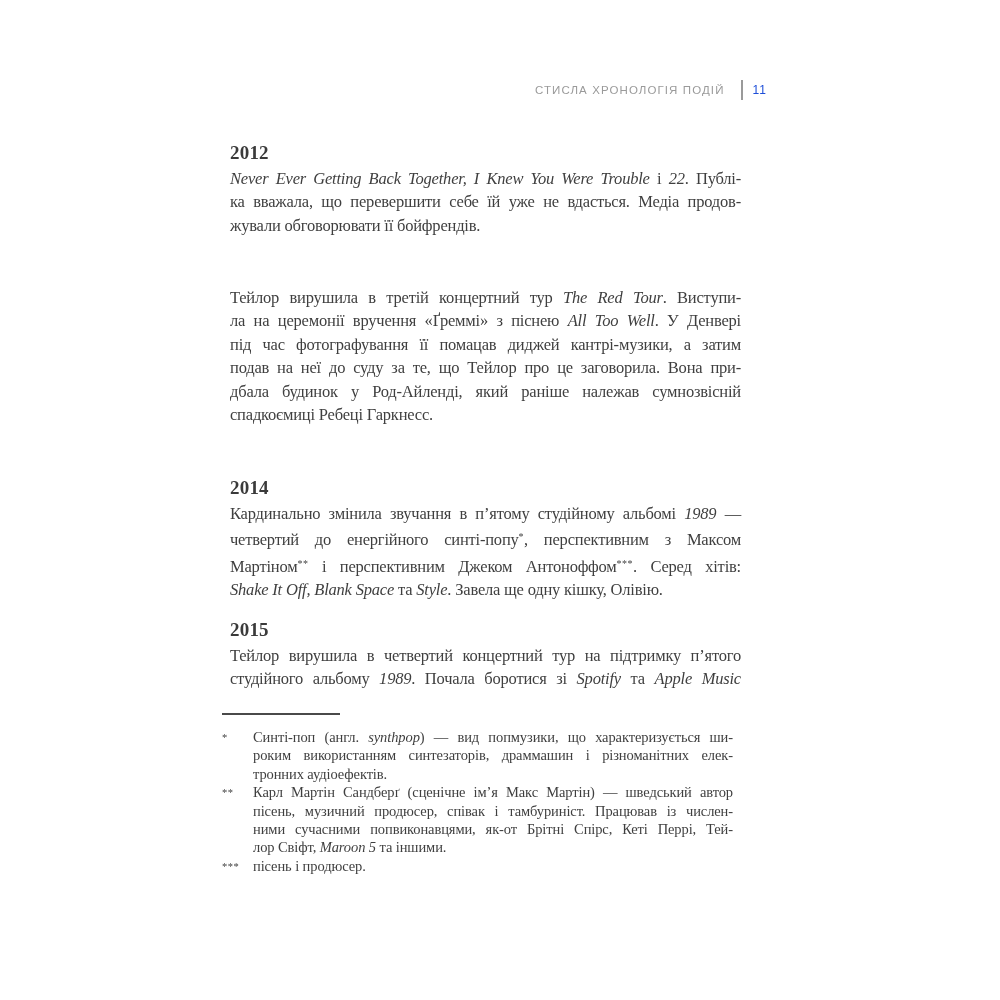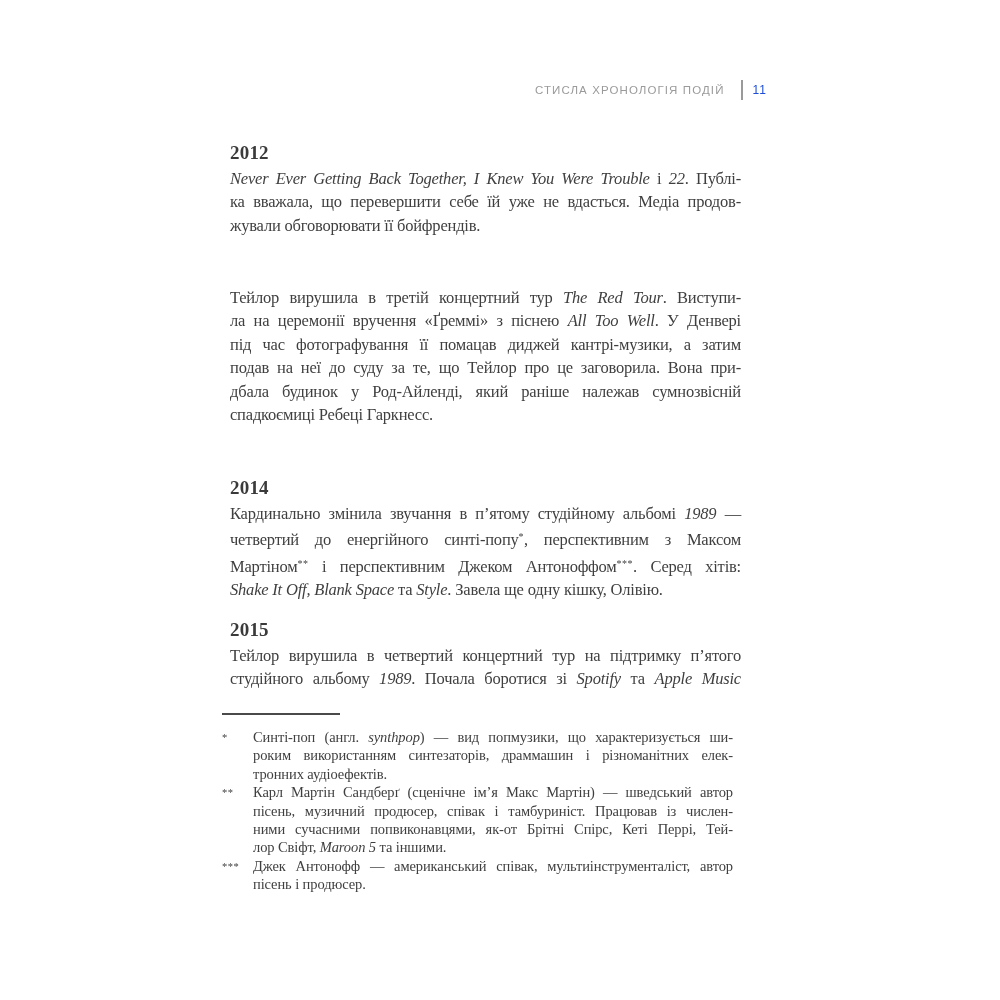--- a/index.html
+++ b/index.html
@@ -104,19 +104,18 @@
           <div class="tline jl"><span>Карл Мартін Сандберґ (сценічне ім’я Макс Мартін) — шведський автор</span></div>
           <div class="tline jl"><span>пісень, музичний продюсер, співак і тамбуриніст. Працював із числен-</span></div>
           <div class="tline jl"><span>ними сучасними попвиконавцями, як-от Брітні Спірс, Кеті Перрі, Тей-</span></div>
           <div class="tline"><span>лор Свіфт, </span><span class="it">Maroon 5</span><span> та іншими.</span></div>
         </div>
     </div>
 
     <div class="footnote">
       <span class="fn-marker">***</span>
       <div class="fn-text">
-          <div class="tline jl"><span>Джек Антонофф — американський співак, мультиінструменталіст, автор</span></div>
           <div class="tline"><span>пісень і продюсер.</span></div>
         </div>
     </div>
   </div>
 
 </div>
 
 </body></html>

